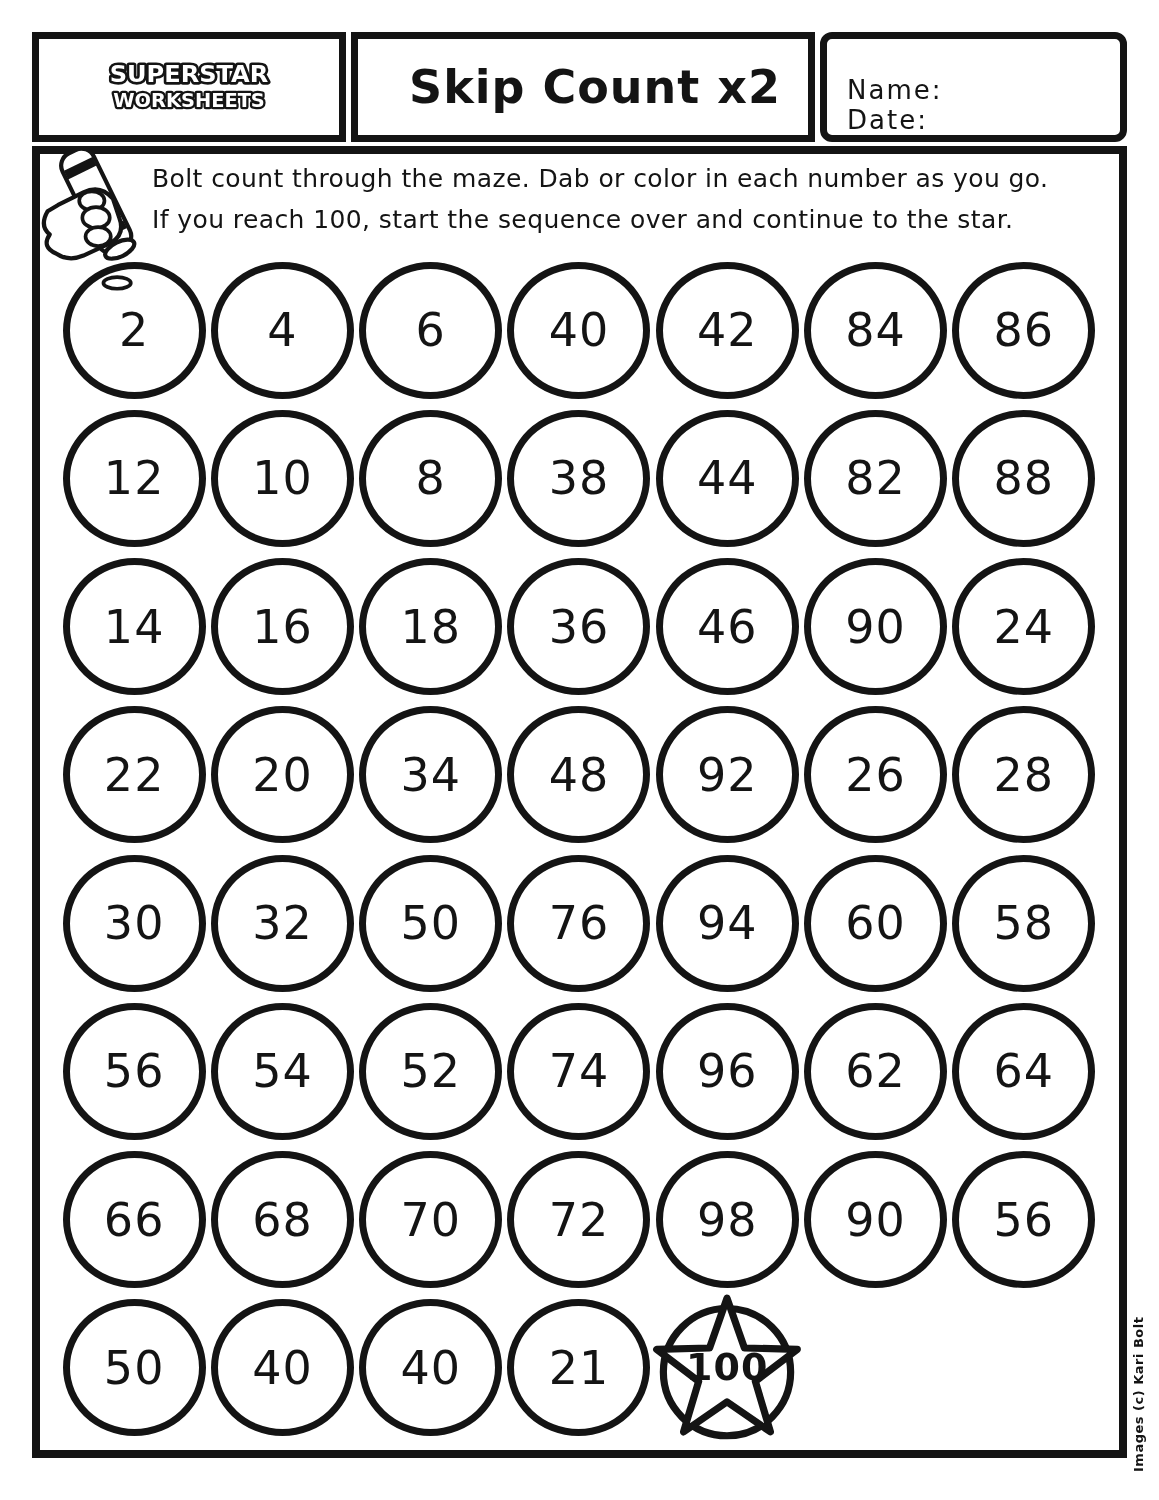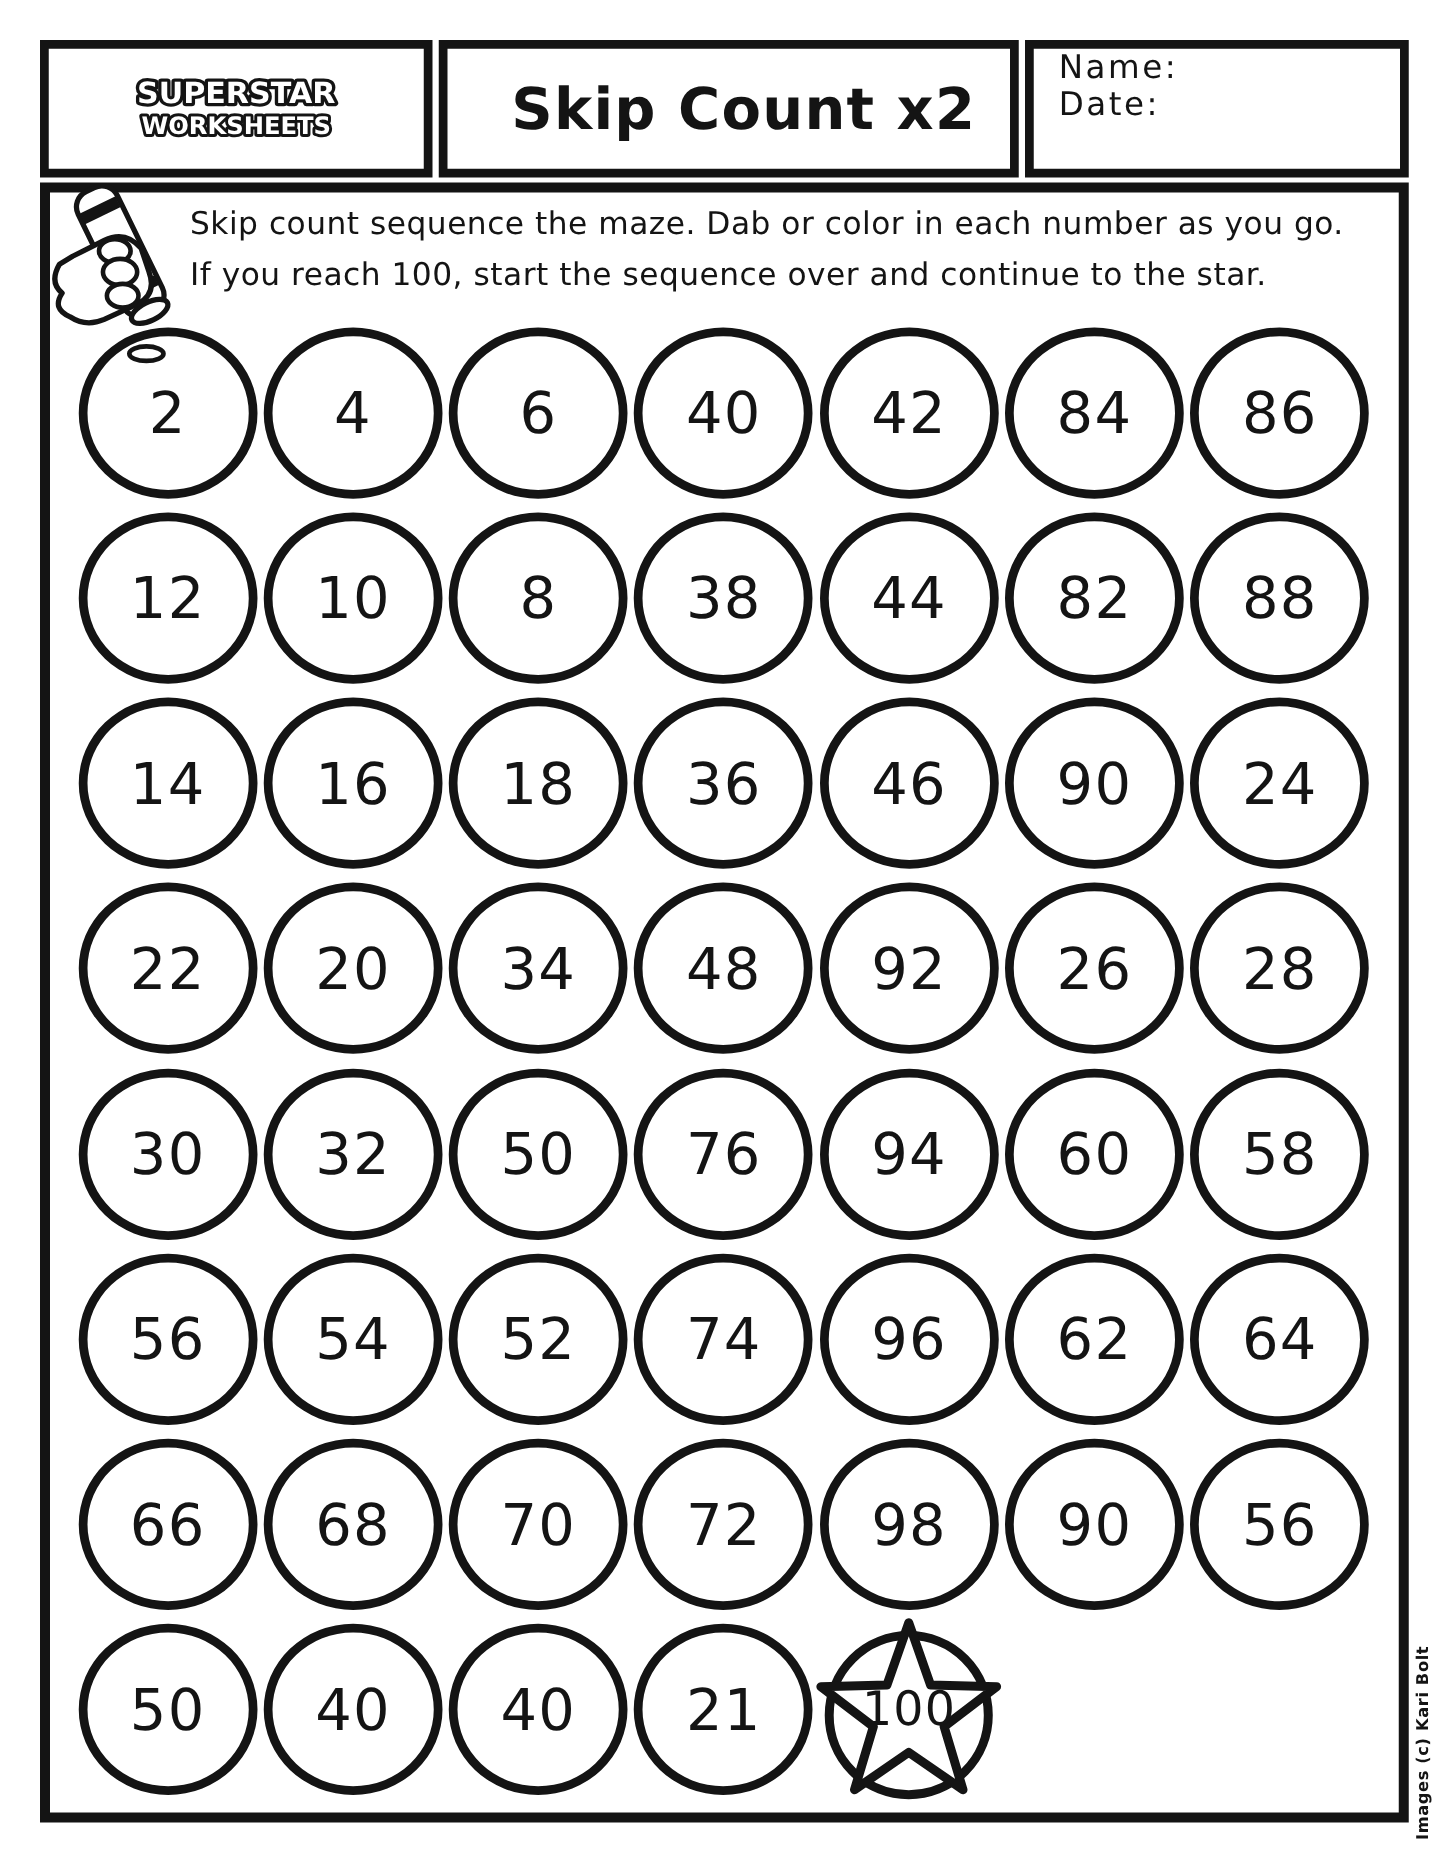--- a/index.html
+++ b/index.html
@@ -19,22 +19,22 @@
     padding-left: 24px;
   }
   
   .logo-box { left: 32px; top: 32px; width: 314px; height: 110px;
     display: flex; align-items: center; justify-content: center; padding: 20px; }
   .logo-box svg { width: 100%; height: 100%; }
   .title-box { left: 351px; top: 32px; width: 464px; height: 110px;
     display: flex; align-items: center; justify-content: center; }
   .title-text { font-size: 46px; font-weight: bold; letter-spacing: 1px; white-space: nowrap; }
   .name-box { left: 820px; top: 32px; width: 307px; height: 110px;
-    display: flex; flex-direction: column; justify-content: flex-start;
-    padding-left: 20px; }
+    display: flex; flex-direction: column; justify-content: flex-end;
+    padding-left: 20px; border-radius: 12px; }
   .field-label { font-size: 26px; letter-spacing: 2px; }
   
   .content-box { left: 32px; top: 146px; width: 1095px; height: 1312px; border-width: 8px; }
   .instructions {
     position: absolute; left: 152px; top: 158px;
     font-size: 25px; line-height: 41px; letter-spacing: 0.4px;
     white-space: nowrap; z-index: 3;
   }
   .hand-icon {
     position: absolute; left: 36px; top: 146px;
@@ -59,20 +59,21 @@
   }
   .num { font-size: 46px; letter-spacing: 1px; color: #141414; }
   .cell.star .star-svg {
     position: absolute; width: 156px; height: 156px;
     left: 50%; top: 50%; transform: translate(-50%, -50%);
   }
   .cell.star .num {
     position: absolute; left: 50%; top: 50%;
     transform: translate(-50%, -52%);
     font-size: 38px;
+    font-weight: bold;
   }
   
   .credit {
     position: absolute; left: 1131px; top: 1472px;
     transform-origin: 0 0; transform: rotate(-90deg);
     font-size: 13px; font-weight: bold; letter-spacing: 0.5px;
     white-space: nowrap;
   }
 </style>
 </head>
@@ -106,21 +107,21 @@
     </g>
     <path d="M10 62 Q2 76 12 84 Q4 96 18 102 Q30 110 44 104 L70 92 Q84 84 78 68 L72 50 Q60 36 44 44 L20 56 Z" fill="#ffffff" stroke="#141414" stroke-width="4" stroke-linejoin="round"></path>
     <ellipse cx="52" cy="52" rx="12" ry="9" fill="#ffffff" stroke="#141414" stroke-width="3.5"></ellipse>
     <ellipse cx="56" cy="68" rx="13" ry="10" fill="#ffffff" stroke="#141414" stroke-width="3.5"></ellipse>
     <ellipse cx="58" cy="86" rx="12" ry="9" fill="#ffffff" stroke="#141414" stroke-width="3.5"></ellipse>
     <ellipse cx="76" cy="130" rx="13" ry="5.5" fill="#ffffff" stroke="#141414" stroke-width="3.5"></ellipse>
   </svg>
 </div>
 
 <div class="instructions">
-  <div>Skip count sequence the maze. Dab or color in each number as you go.</div>
+  <div>Bolt count through the maze. Dab or color in each number as you go.</div>
   <div>If you reach 100, start the sequence over and continue to the star.</div>
 </div>
 
 <div class="maze-grid" id="maze-grid">
     <div class="cell">
       <div class="circle">
         <span class="num">2</span>
       </div>
     </div>
     <div class="cell">

